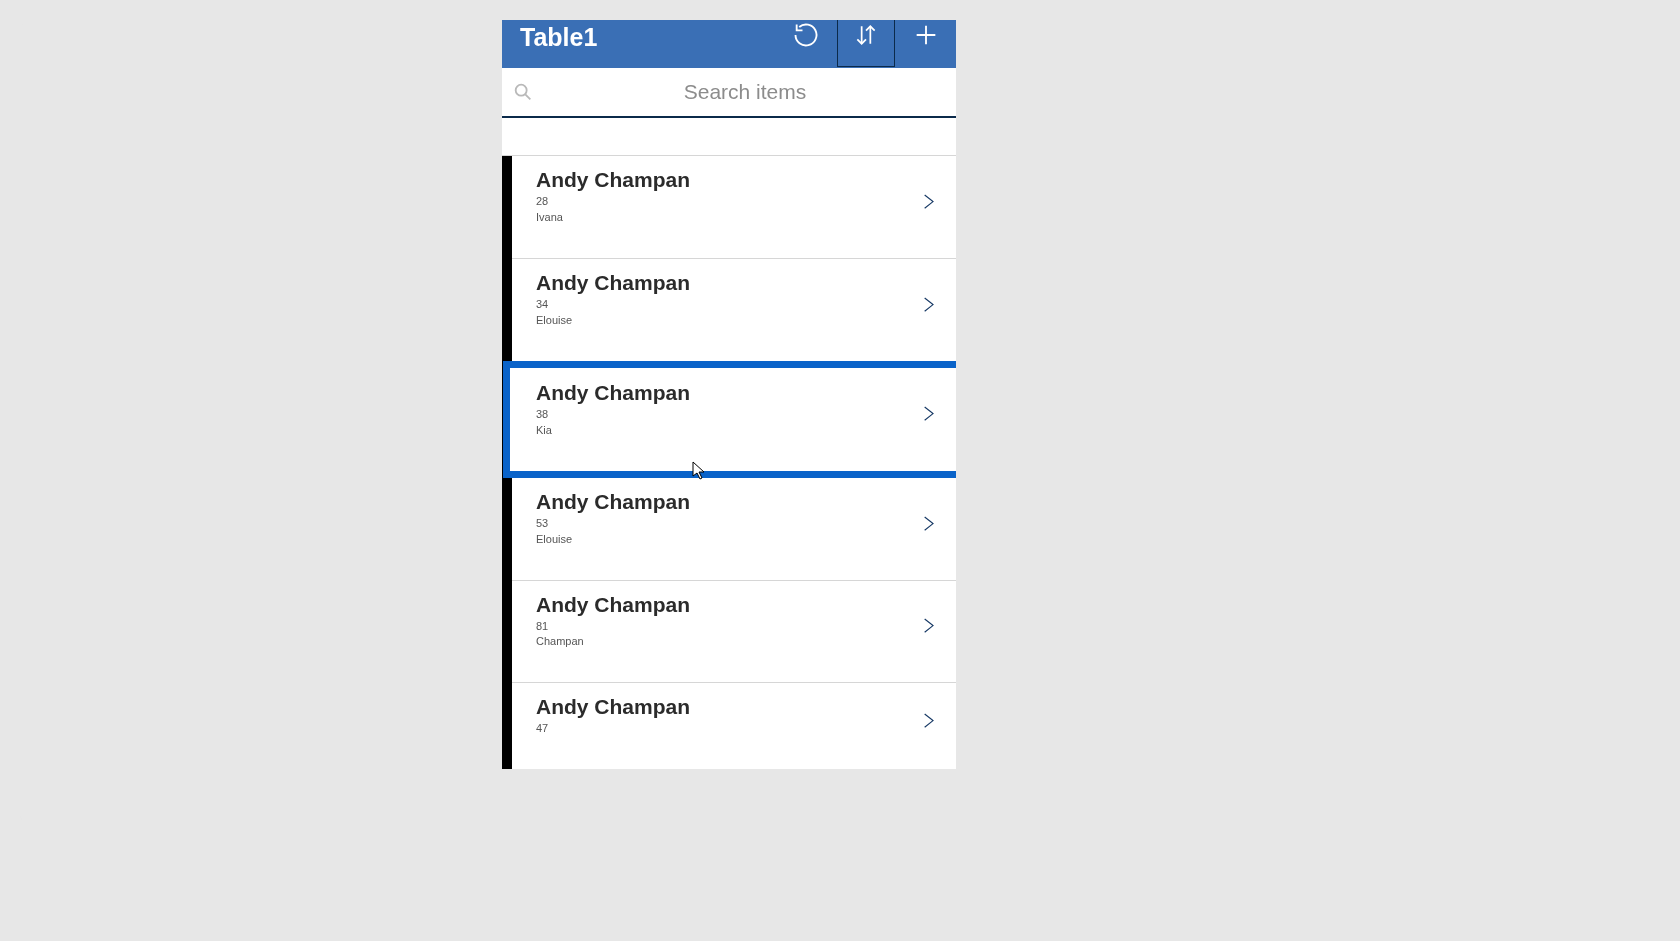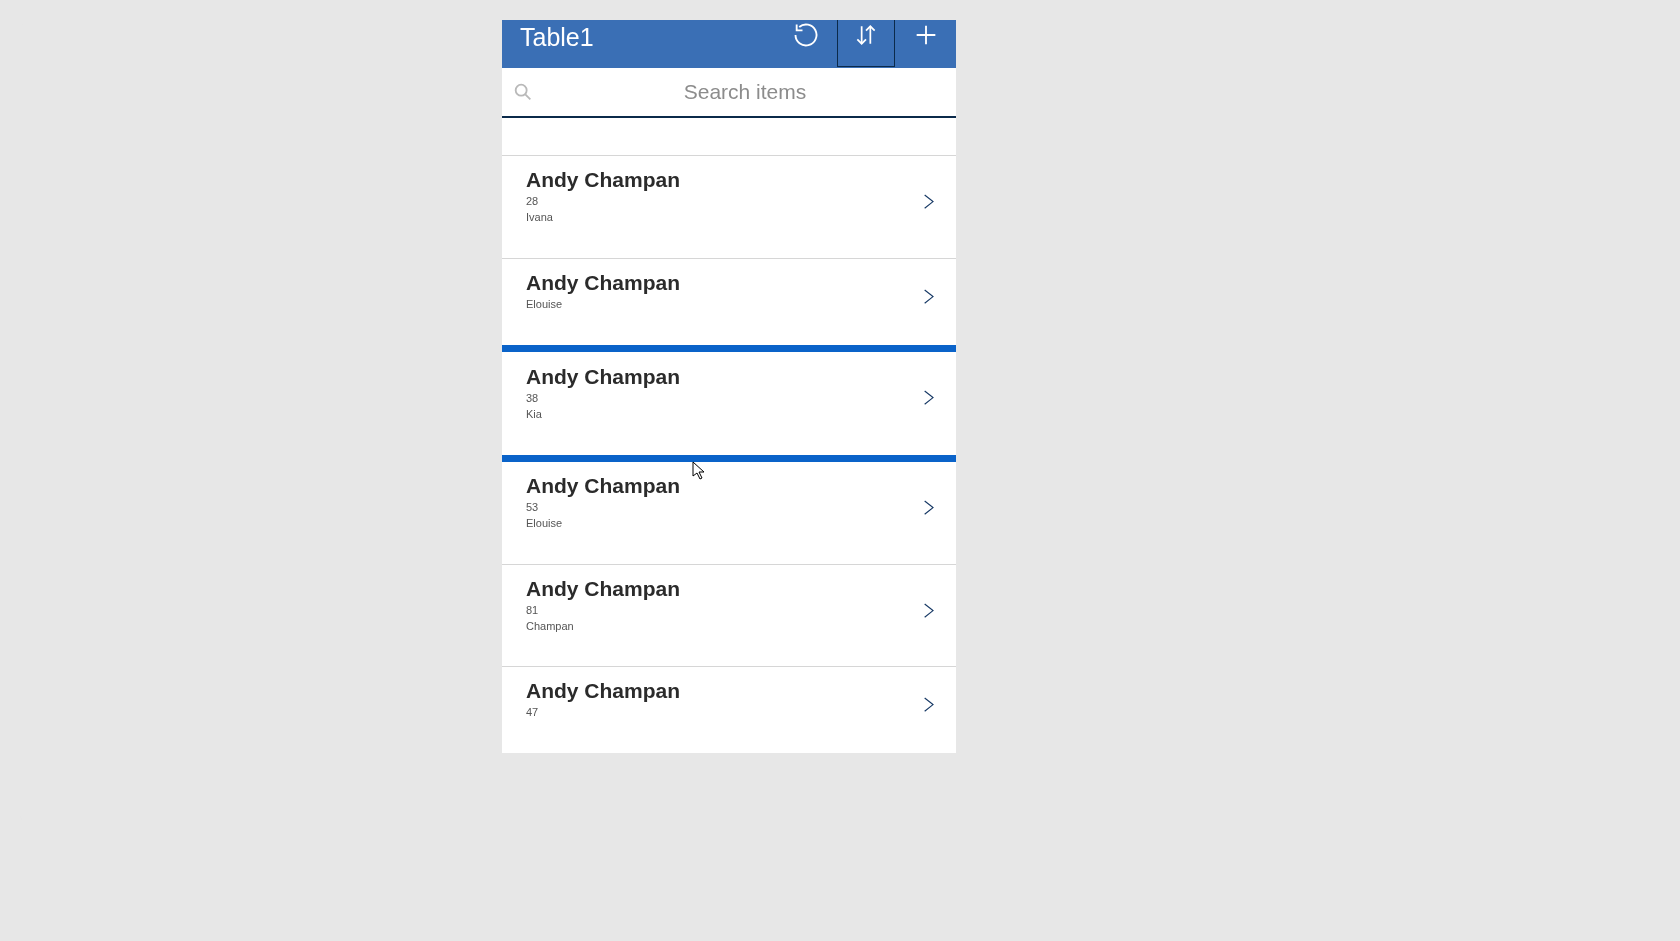--- a/index.html
+++ b/index.html
@@ -33,21 +33,21 @@
   .header {
     height: 62px;
     background: #3a6fb5;
     color: #fff;
     display: flex;
     align-items: center;
     padding-left: 18px;
   }
   .header-title {
     font-size: 25px;
-    font-weight: 400;
+    font-weight: 700;
     flex: 1;
   }
   .header-buttons {
     display: flex;
     align-items: center;
     height: 100%;
   }
   .header-btn {
     width: 60px;
     height: 62px;
@@ -84,21 +84,22 @@
     background: transparent;
     text-align: center;
   }
   .search-input::placeholder { color: #8c8c8c; }
   .spacer {
     height: 38px;
     background: #fff;
     border-bottom: 1px solid #d6d6d6;
   }
   .list {
-    background: #3b82f6;
+    background: #000000;
+    padding-left: 10px;
   }
   .item {
     position: relative;
     border-bottom: 1px solid #d6d6d6;
     padding: 12px 24px 32px 24px;
     cursor: pointer;
     background: #fff;
   }
   .item.selected {
     border: 7px solid #0a63c9;
@@ -193,20 +194,21 @@
         <div class="line">Ivana</div>
         <span class="chevron">
           <svg width="20" height="30" viewBox="0 0 24 24" fill="none" stroke="currentColor" stroke-width="1.4">
               <path d="M8 4l10 8-10 8"></path>
             </svg>
         </span>
       </div>
 
       <div class="item">
         <div class="title">Andy Champan</div>
+        <div class="line">34</div>
         <div class="line">Elouise</div>
         <span class="chevron">
           <svg width="20" height="30" viewBox="0 0 24 24" fill="none" stroke="currentColor" stroke-width="1.4">
               <path d="M8 4l10 8-10 8"></path>
             </svg>
         </span>
       </div>
 
       <div class="item selected">
         <div class="title">Andy Champan</div>

